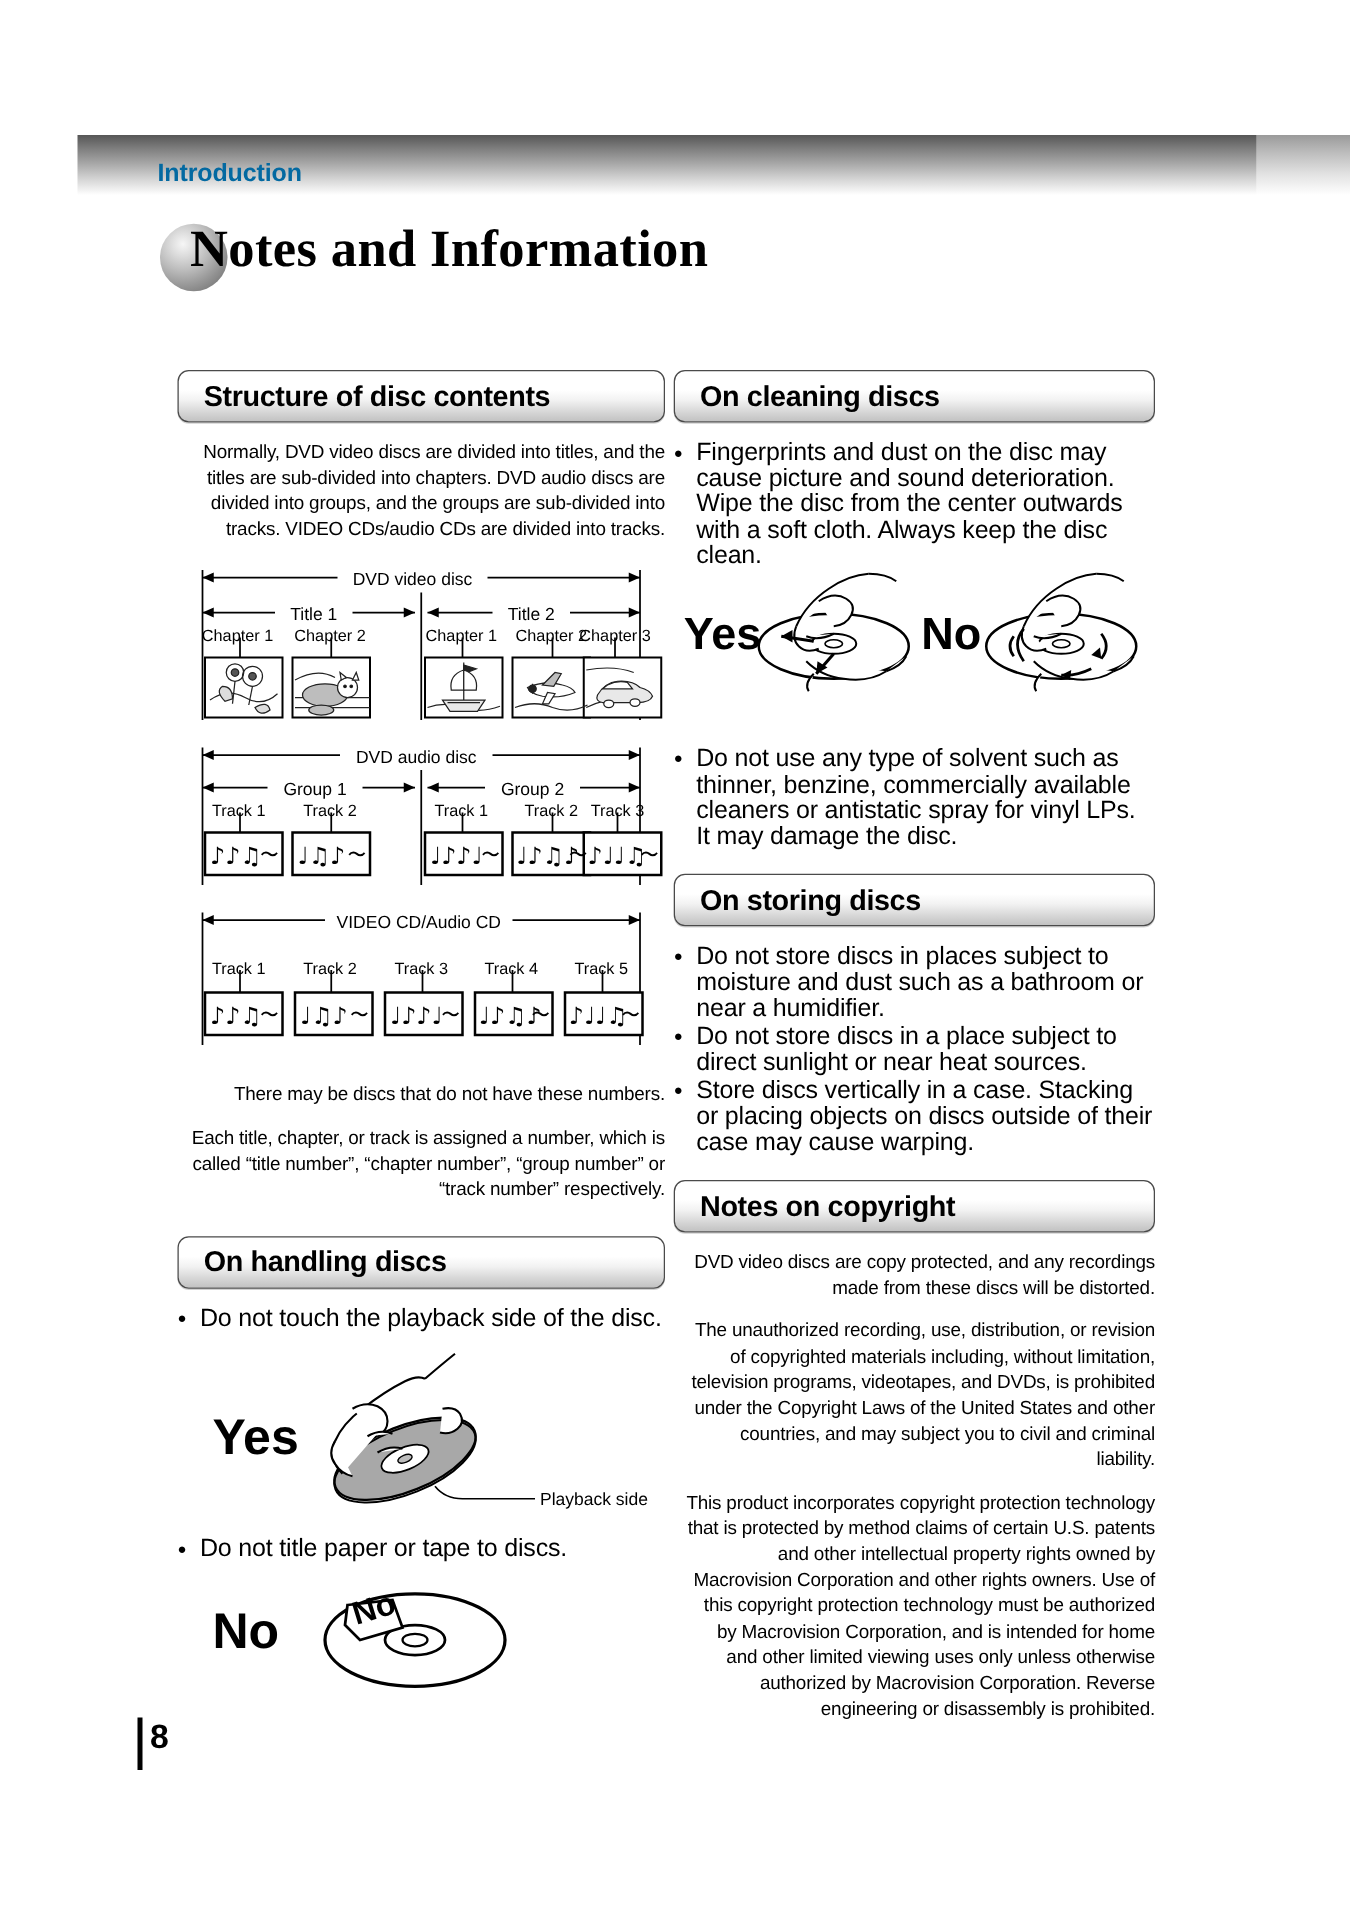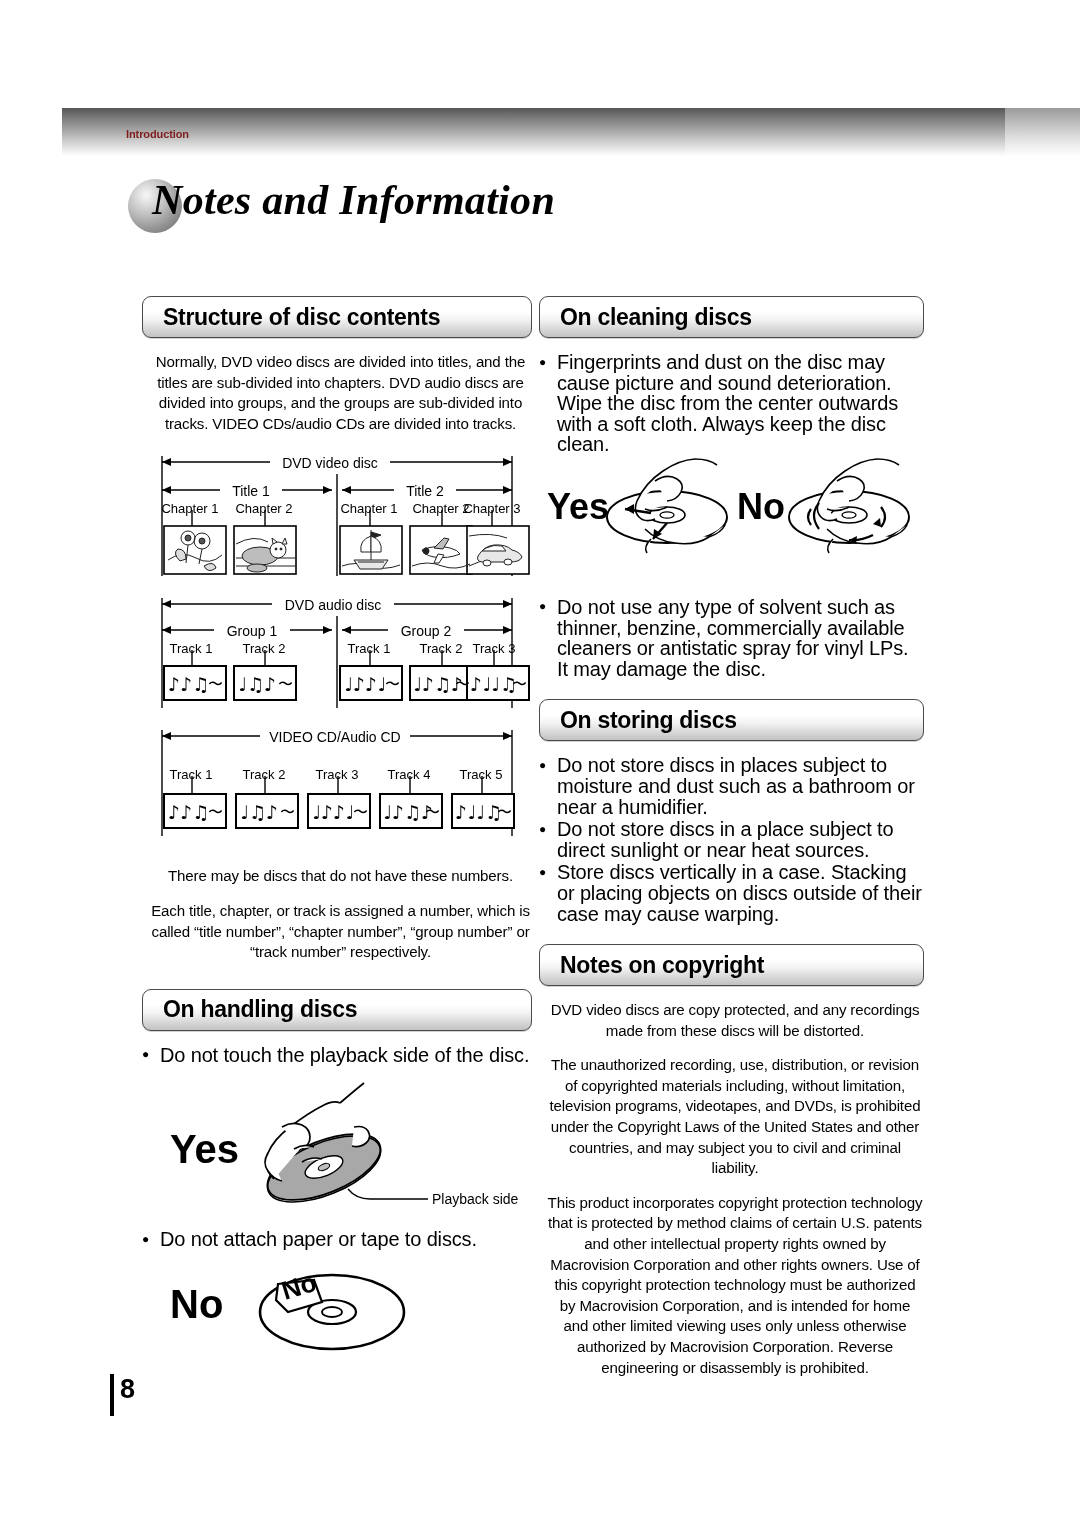--- a/index.html
+++ b/index.html
@@ -24,44 +24,43 @@
   }
   .header-bar-tail {
     position: absolute;
     left: 1005px; top: 108px;
     width: 75px; height: 48px;
     background: linear-gradient(to bottom, #9a9a9a 0%, #bdbdbd 30%, #e2e2e2 65%, #ffffff 100%);
   }
   .header-label {
     position: absolute;
     left: 126px; top: 128px;
-    font-size: 11px;
+    font-size: 20px;
     font-weight: bold;
     letter-spacing: -0.1px;
-    color: #7f1d1d;
+    color: #0369a1;
   }
 
   
   .title-wrap {
     position: absolute;
     left: 128px; top: 176px;
     height: 62px;
   }
   .title-ball {
     position: absolute;
     left: 0; top: 3px;
     width: 54px; height: 54px;
     border-radius: 50%;
     background: radial-gradient(circle at 34% 30%, #f6f6f6 0%, #e0e0e0 16%, #bdbdbd 40%, #9a9a9a 62%, #7c7c7c 82%, #6a6a6a 100%);
   }
   .title-text {
     position: absolute;
     left: 24px; top: 0;
     font-family: "Liberation Serif", serif;
-    font-style: italic;
     font-weight: bold;
     font-size: 42px;
     letter-spacing: 0.3px;
     white-space: nowrap;
   }
 
   
   .col-left  { position: absolute; left: 142px; top: 296px; width: 390px; }
   .col-right { position: absolute; left: 539px; top: 296px; width: 385px; }
 
@@ -85,21 +84,21 @@
     white-space: nowrap;
     text-align: center;
   }
 
   
   .para {
     font-size: 15.1px;
     line-height: 20.6px;
     letter-spacing: -0.15px;
     margin: 0 0 14px 7px;
-    text-align: center;
+    text-align: right;
   }
   .bullet {
     position: relative;
     padding-left: 18px;
     font-size: 20px;
     line-height: 20.6px;
     letter-spacing: -0.15px;
     margin: 0 0 2px 0;
   }
   .bullet::before {
@@ -385,21 +384,21 @@
         <path d="M212 60 q10 -2 14 4 q4 7 -2 12 q-6 5 -14 3"></path>
       </g>
 
       <g stroke="#000" fill="none" stroke-width="1.3">
         <path d="M206 122 q8 10 22 10 h58"></path>
       </g>
       <text x="290" y="137" font-family="Liberation Sans, sans-serif" font-size="14">Playback side</text>
     </svg>
   </div>
 
-  <p class="bullet" style="margin-top:2px">Do not attach paper or tape to discs.</p>
+  <p class="bullet" style="margin-top:2px">Do not title paper or tape to discs.</p>
 
   <div class="illo">
     <svg width="390" height="110" viewBox="0 0 390 110">
       <text x="28" y="66" font-family="Liberation Sans, sans-serif" font-size="40" font-weight="bold">No</text>
       <g>
         <ellipse cx="190" cy="60" rx="72" ry="37" fill="#fff" stroke="#000" stroke-width="2.6"></ellipse>
         <ellipse cx="190" cy="60" rx="24" ry="12" fill="#fff" stroke="#000" stroke-width="2.2"></ellipse>
         <ellipse cx="190" cy="60" rx="10" ry="5" fill="#fff" stroke="#000" stroke-width="1.8"></ellipse>
 
         <path d="M136 32 l36 -4 l8 22 l-34 10 l-12 -12z" fill="#fff" stroke="#000" stroke-width="2.2"></path>

